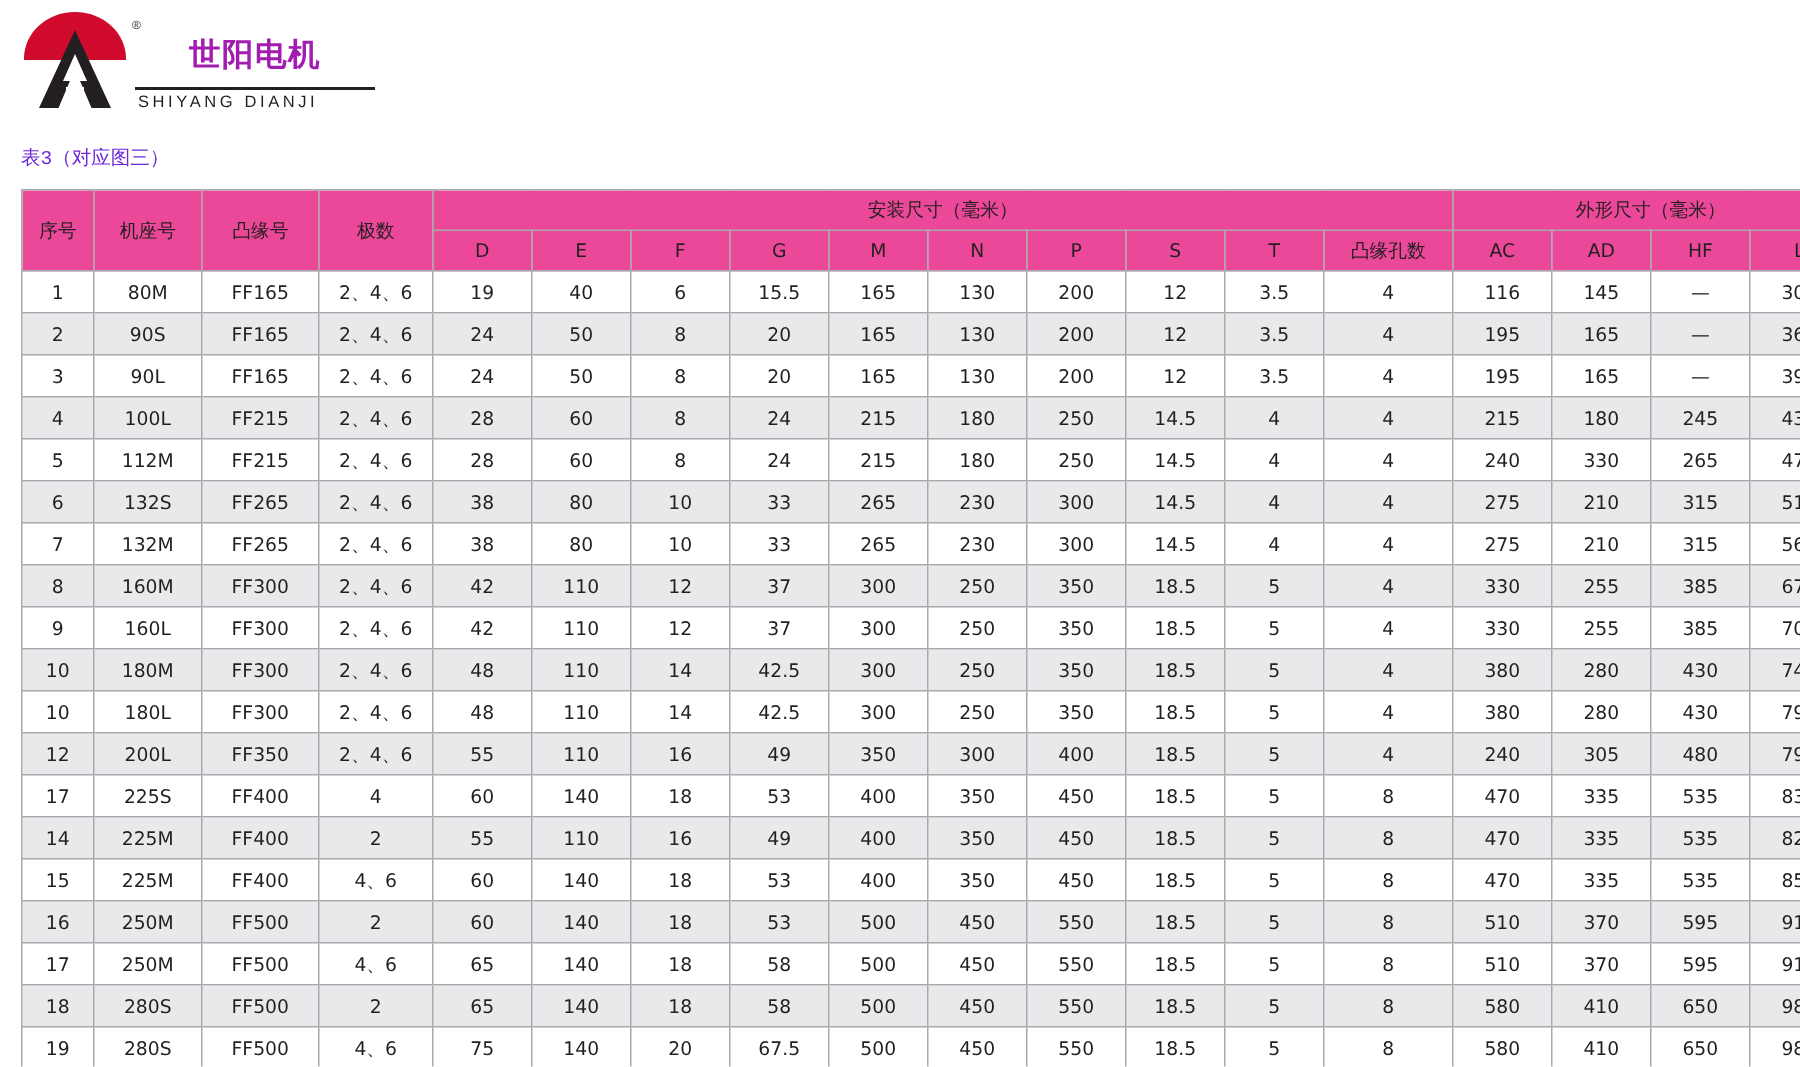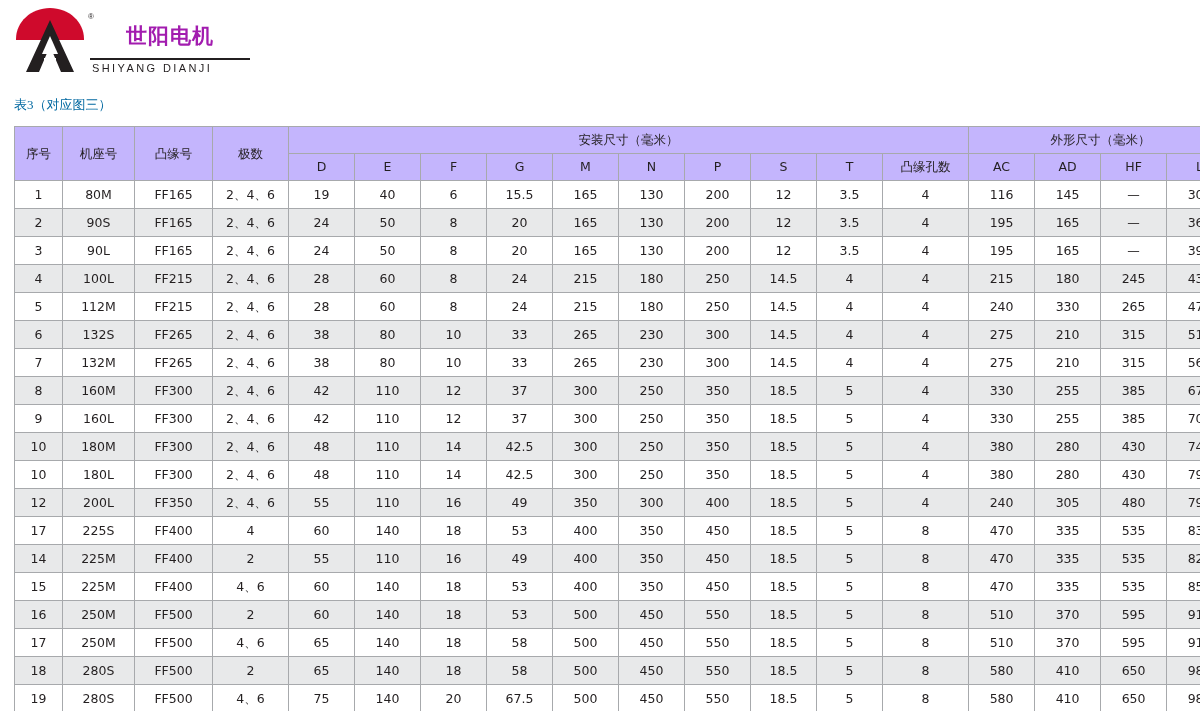--- a/index.html
+++ b/index.html
@@ -68,22 +68,22 @@
     height: 1.5px;
     background: #231f20;
   }
 
   
   .caption {
     position: absolute;
     left: 14px;
     top: 96px;
     font-size: 13px;
-    color: #0369a1;
-    font-family: Liberation Serif, serif;
+    color: #6d28d9;
+    font-family: Liberation Mono, monospace;
   }
 
   
   .table-wrap {
     position: absolute;
     left: 14px;
     top: 126px;
     width: 1172px;
   }
   table.spec {
@@ -97,21 +97,21 @@
     border: 1px solid #a7a9ac;
     text-align: center;
     vertical-align: middle;
     font-size: 12.5px;
     color: #231f20;
     padding: 0;
     height: 27px;
     line-height: 1.1;
   }
   table.spec thead th {
-    background: #c4b5fd;
+    background: #ec4899;
     font-weight: normal;
     height: 26px;
   }
   table.spec tbody tr.alt td {
     background: #e9eaec;
   }
   table.spec tbody tr td {
     background: #ffffff;
   }
   table.spec tbody tr.alt td {

